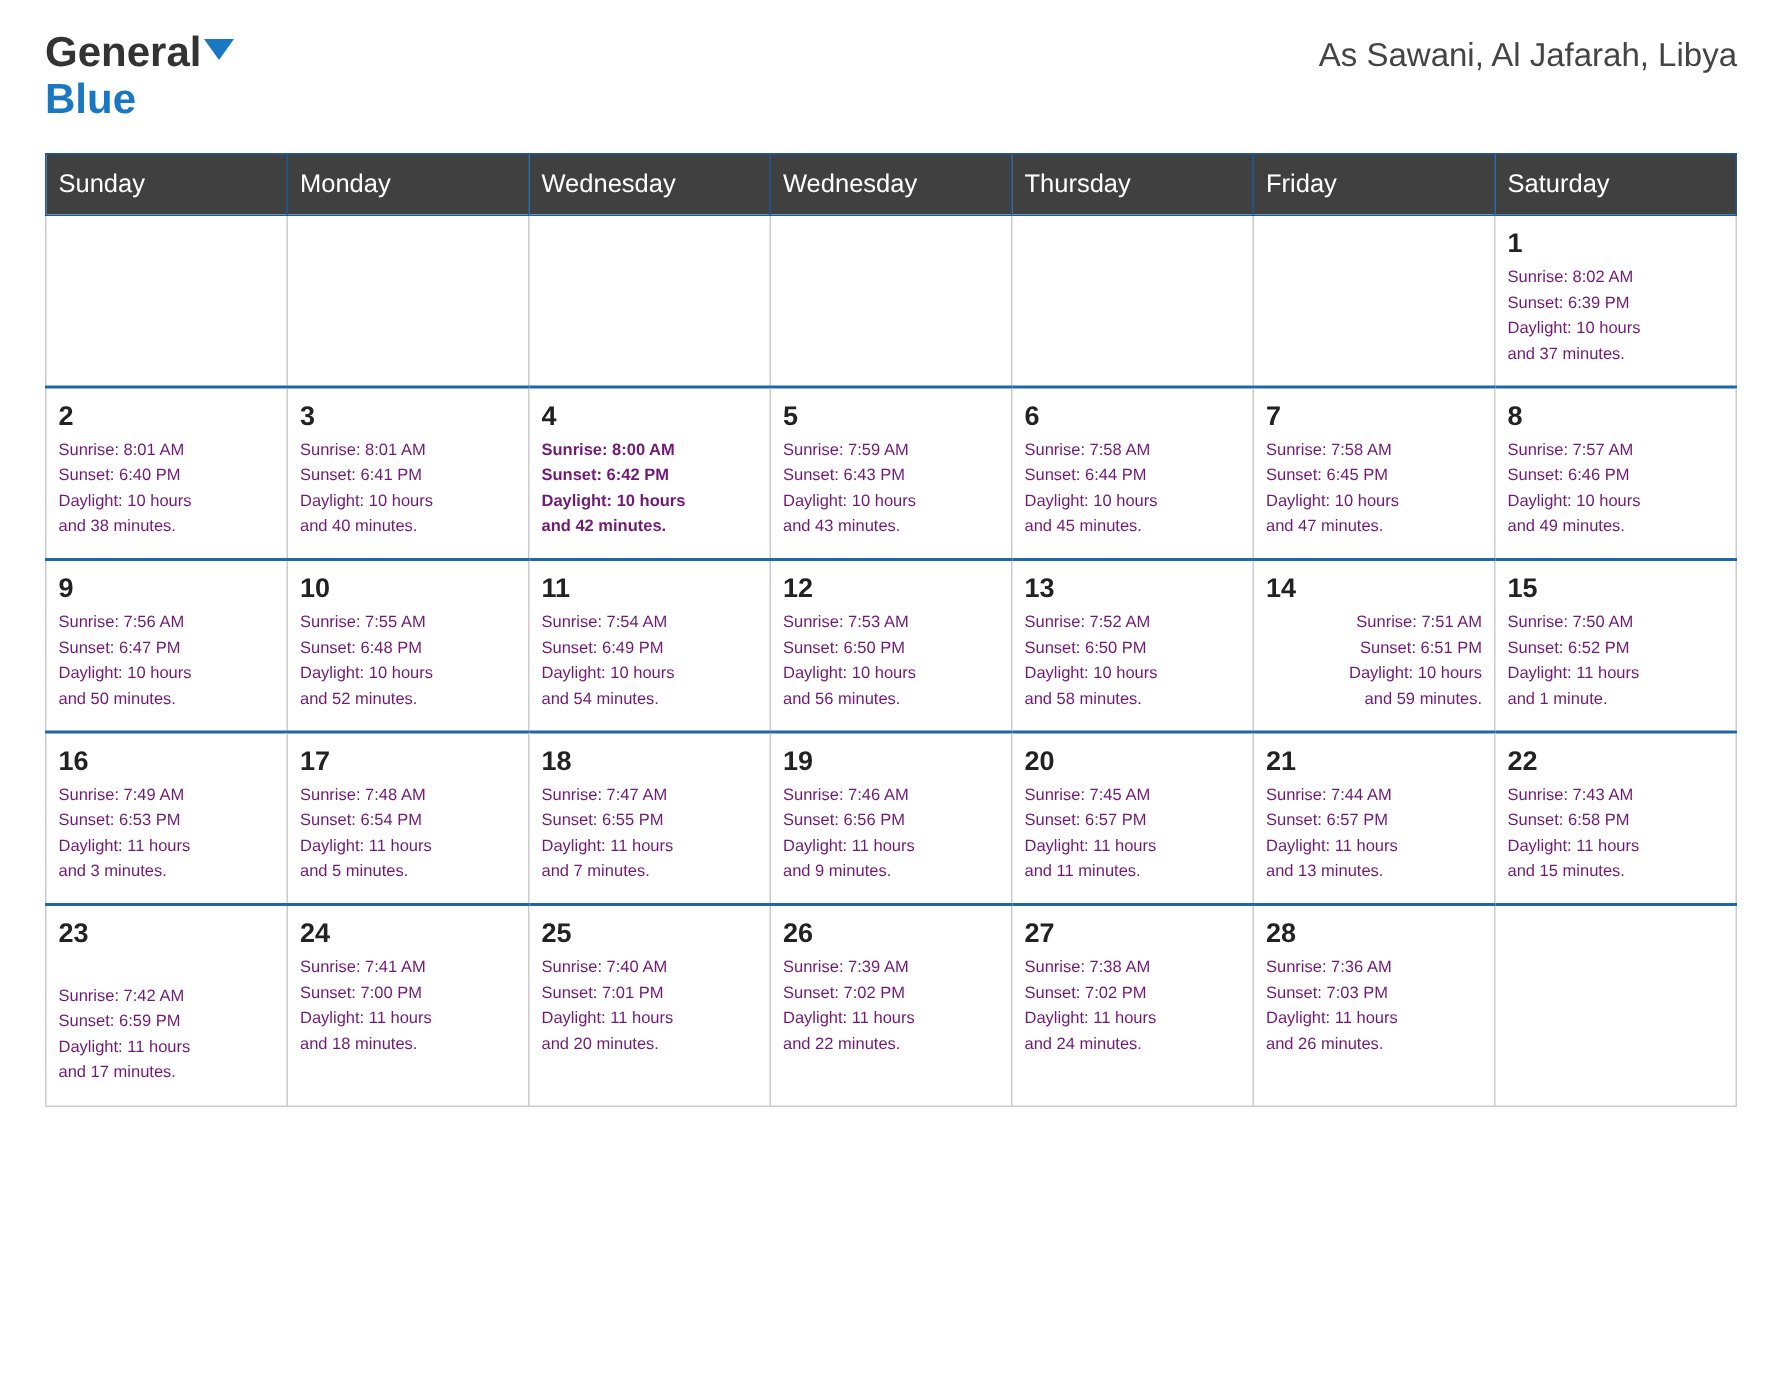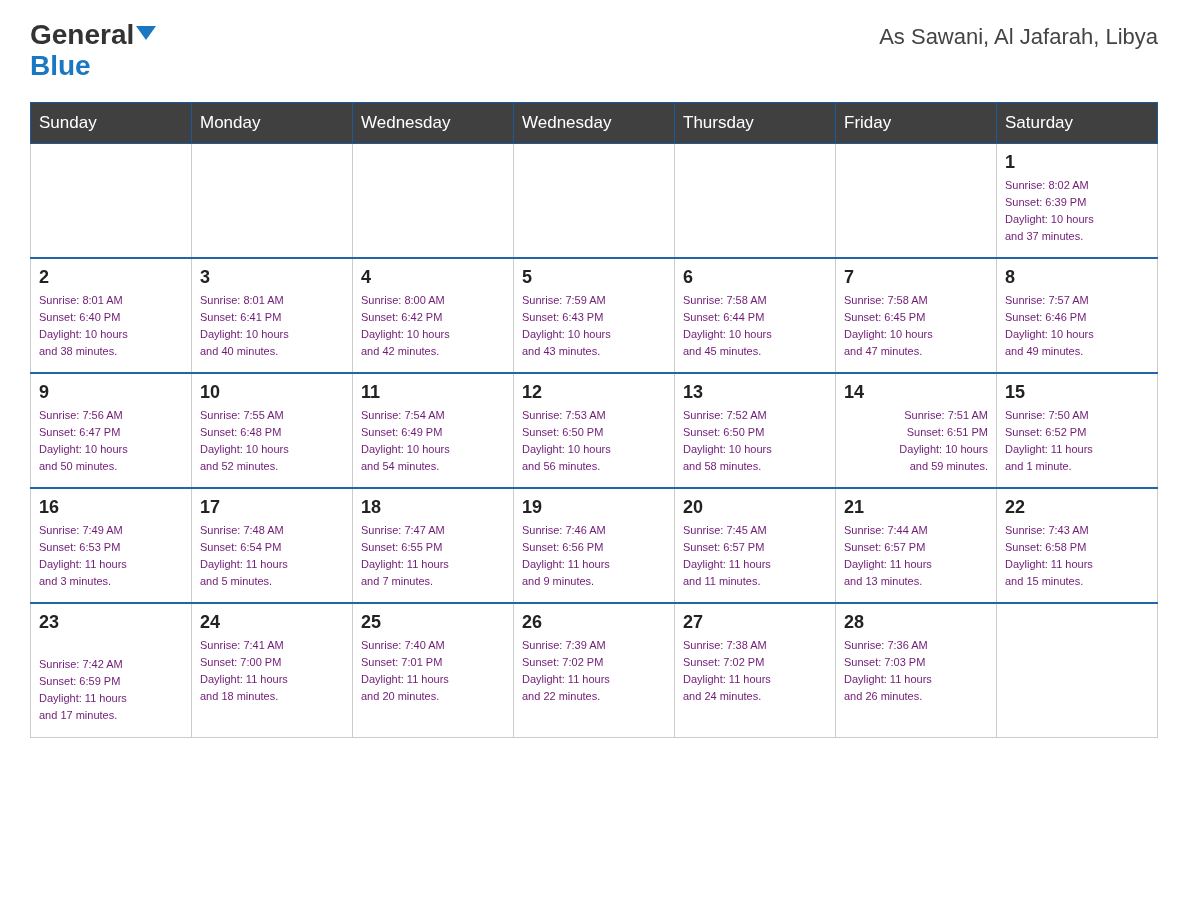--- a/index.html
+++ b/index.html
@@ -162,21 +162,21 @@
         </td>
         <td>
           <span class="day-number">3</span>
           <div class="day-info" style="white-space: pre-line;">Sunrise: 8:01 AM
 Sunset: 6:41 PM
 Daylight: 10 hours
 and 40 minutes.</div>
         </td>
         <td>
           <span class="day-number">4</span>
-          <div class="day-info" style="white-space: pre-line;">Sunrise: 8:00 AM
+          <div class="day-info" style="white-space: pre-line; font-weight: bold;">Sunrise: 8:00 AM
 Sunset: 6:42 PM
 Daylight: 10 hours
 and 42 minutes.</div>
         </td>
         <td>
           <span class="day-number">5</span>
           <div class="day-info" style="white-space: pre-line;">Sunrise: 7:59 AM
 Sunset: 6:43 PM
 Daylight: 10 hours
 and 43 minutes.</div>

